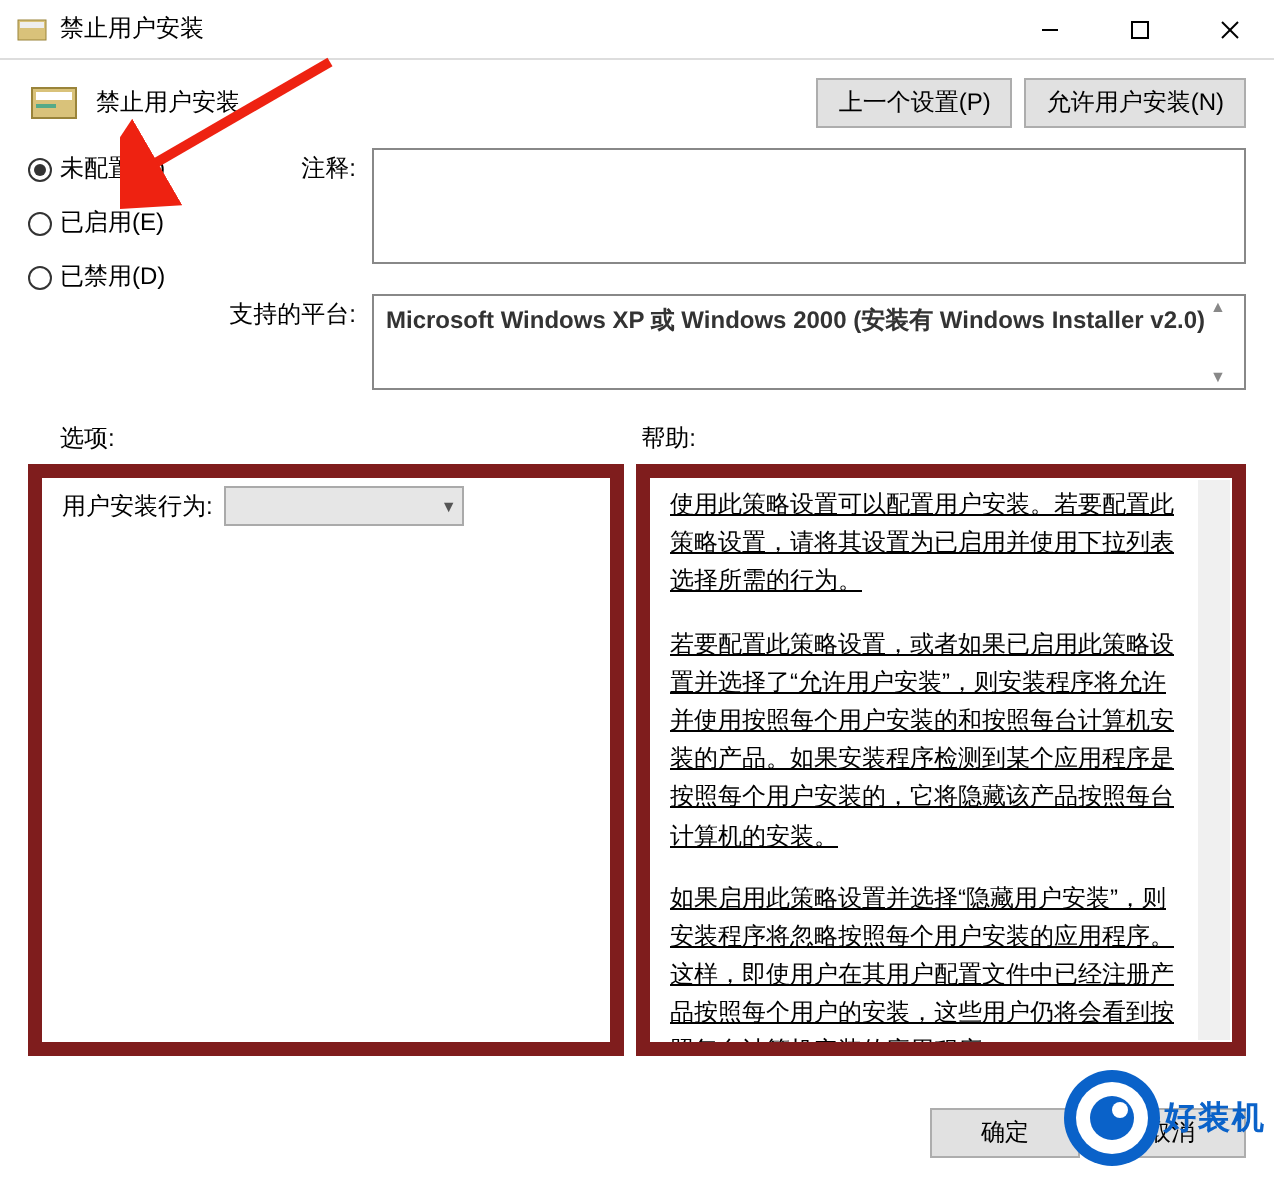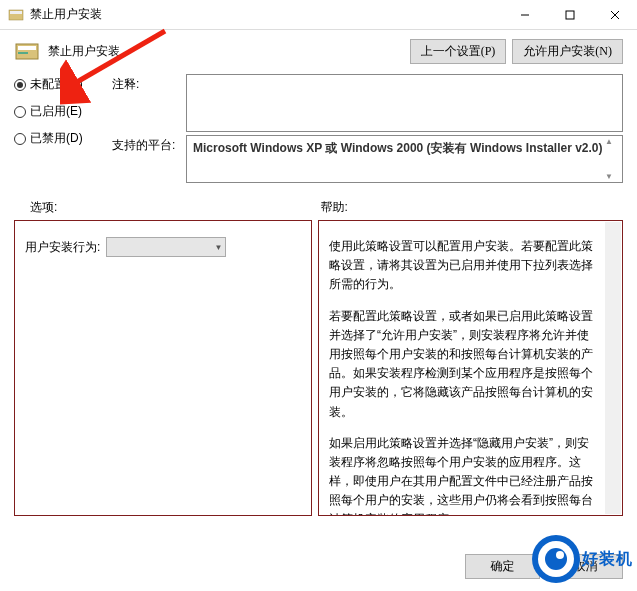--- a/index.html
+++ b/index.html
@@ -42,21 +42,21 @@
   .header-icon {
     width: 26px; height: 26px;
     display: inline-flex; align-items:center; justify-content:center;
   }
   .header-title { font-size: 12px; }
   .nav-btns {
     margin-left: auto;
     display: flex; gap: 6px;
   }
   button.std {
-    font-family: Liberation Serif, serif;
+    font-family: Liberation Sans, sans-serif;
     font-size: 12px;
     padding: 3px 10px;
     background: #e1e1e1;
     border: 1px solid #adadad;
     cursor: default;
     min-width: 75px;
   }
   .body-area {
     padding: 4px 14px 0 14px;
   }
@@ -87,41 +87,41 @@
     background: #fff;
   }
   .radio-circle.checked::after {
     content: "";
     width: 6px; height: 6px;
     background: #333;
     border-radius: 50%;
   }
   .label-col {
     width: 74px;
-    text-align: left;
+    text-align: right;
     padding-right: 8px;
     padding-top: 2px;
   }
   .field-col {
     flex: 1;
   }
   textarea.comment {
     width: 100%;
     height: 58px;
     resize: none;
     border: 1px solid #888;
     font-family: inherit;
     font-size: 12px;
     padding: 2px 4px;
     background: #fff;
   }
   .platform-row {
     display: flex;
     align-items: flex-start;
-    margin-top: 0;
+    margin-top: 12px;
   }
   .platform-box {
     flex: 1;
     border: 1px solid #888;
     padding: 4px 6px;
     font-size: 12px;
     height: 48px;
     position: relative;
     color: #333;
     font-weight: bold;
@@ -139,22 +139,22 @@
     padding: 10px 14px 4px 30px;
   }
   .section-labels .opt-label { width: 49%; }
   .panels {
     display: flex;
     padding: 0 14px;
     gap: 6px;
     height: 296px;
   }
   .panel {
-    border: 1px solid #7f1d1d;
-    padding: 16px 10px;
+    border: 7px solid #7f1d1d;
+    padding: 4px 10px;
     overflow: hidden;
     background: #fff;
     position: relative;
   }
   .panel.left { width: 298px; }
   .panel.right { flex: 1; }
   .opt-row {
     display: flex;
     align-items: center;
     gap: 6px;
@@ -171,20 +171,21 @@
   }
   .combo .chev {
     font-size: 8px;
     color: #555;
   }
   .help-text p {
     margin-bottom: 12px;
     line-height: 1.6;
     font-size: 12px;
     color: #000;
+    text-decoration: underline;
   }
   .footer {
     position: absolute;
     bottom: 12px;
     right: 14px;
     display: flex;
     gap: 8px;
     align-items: center;
   }
   

